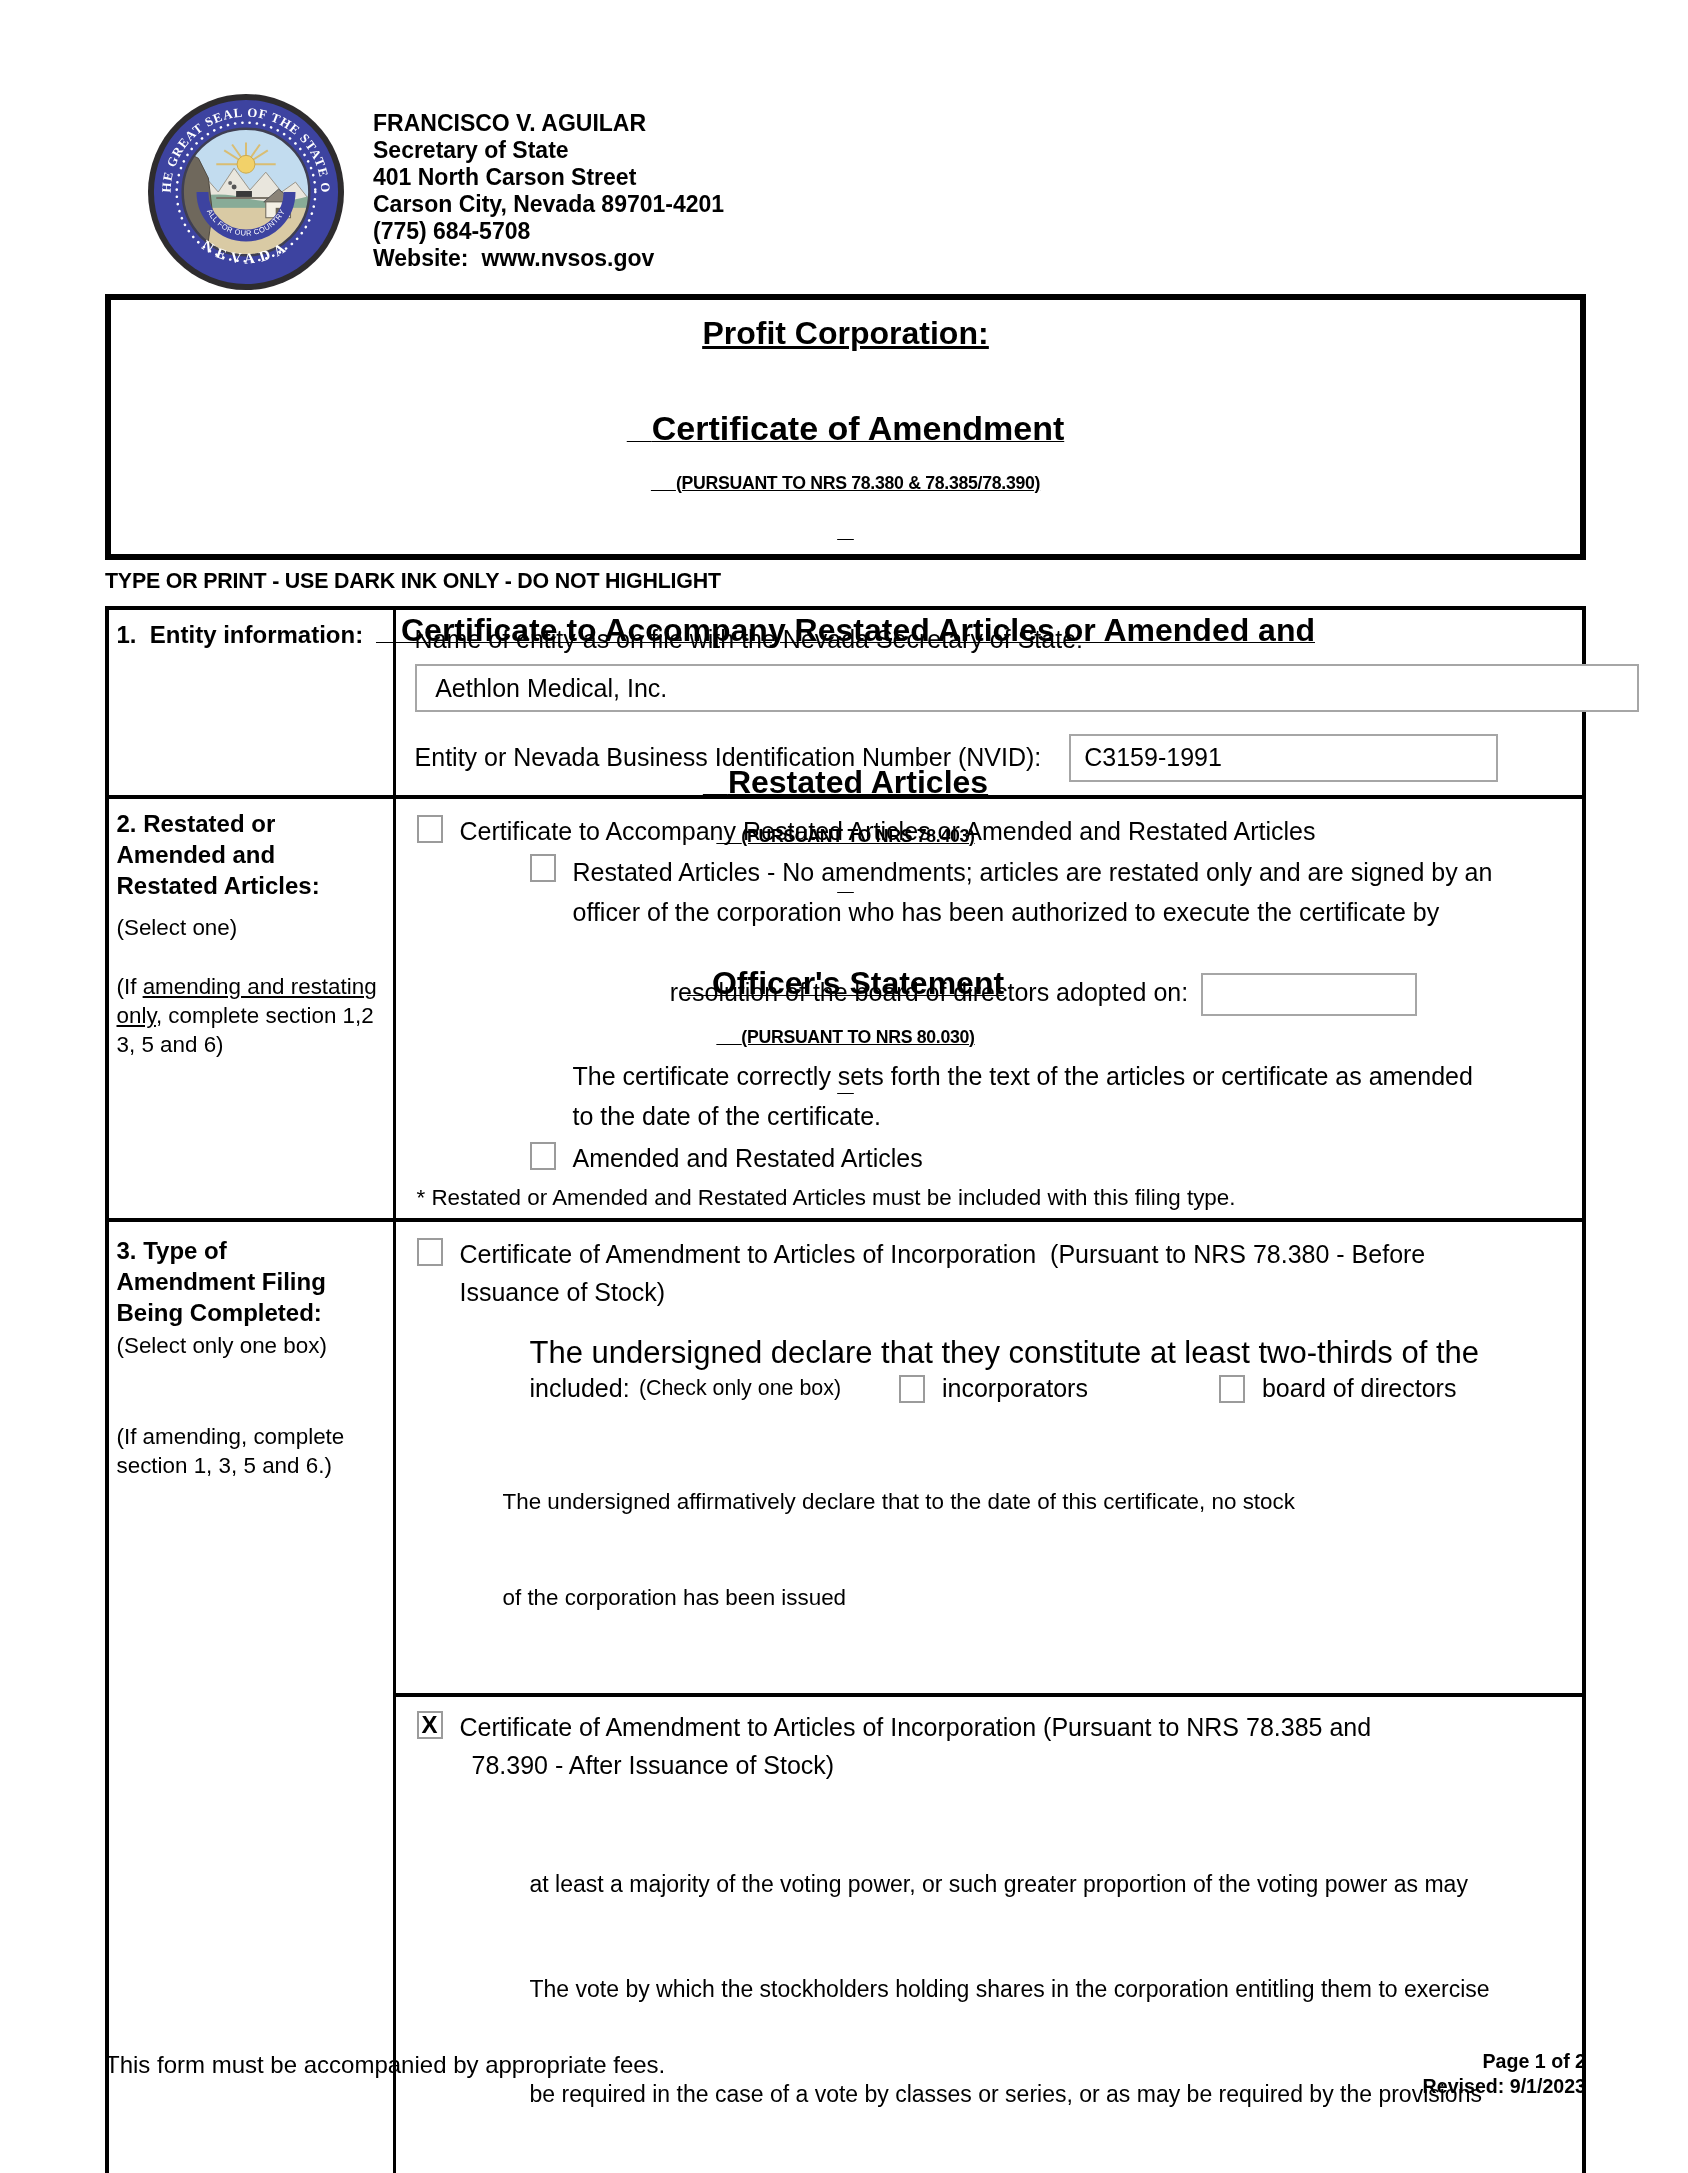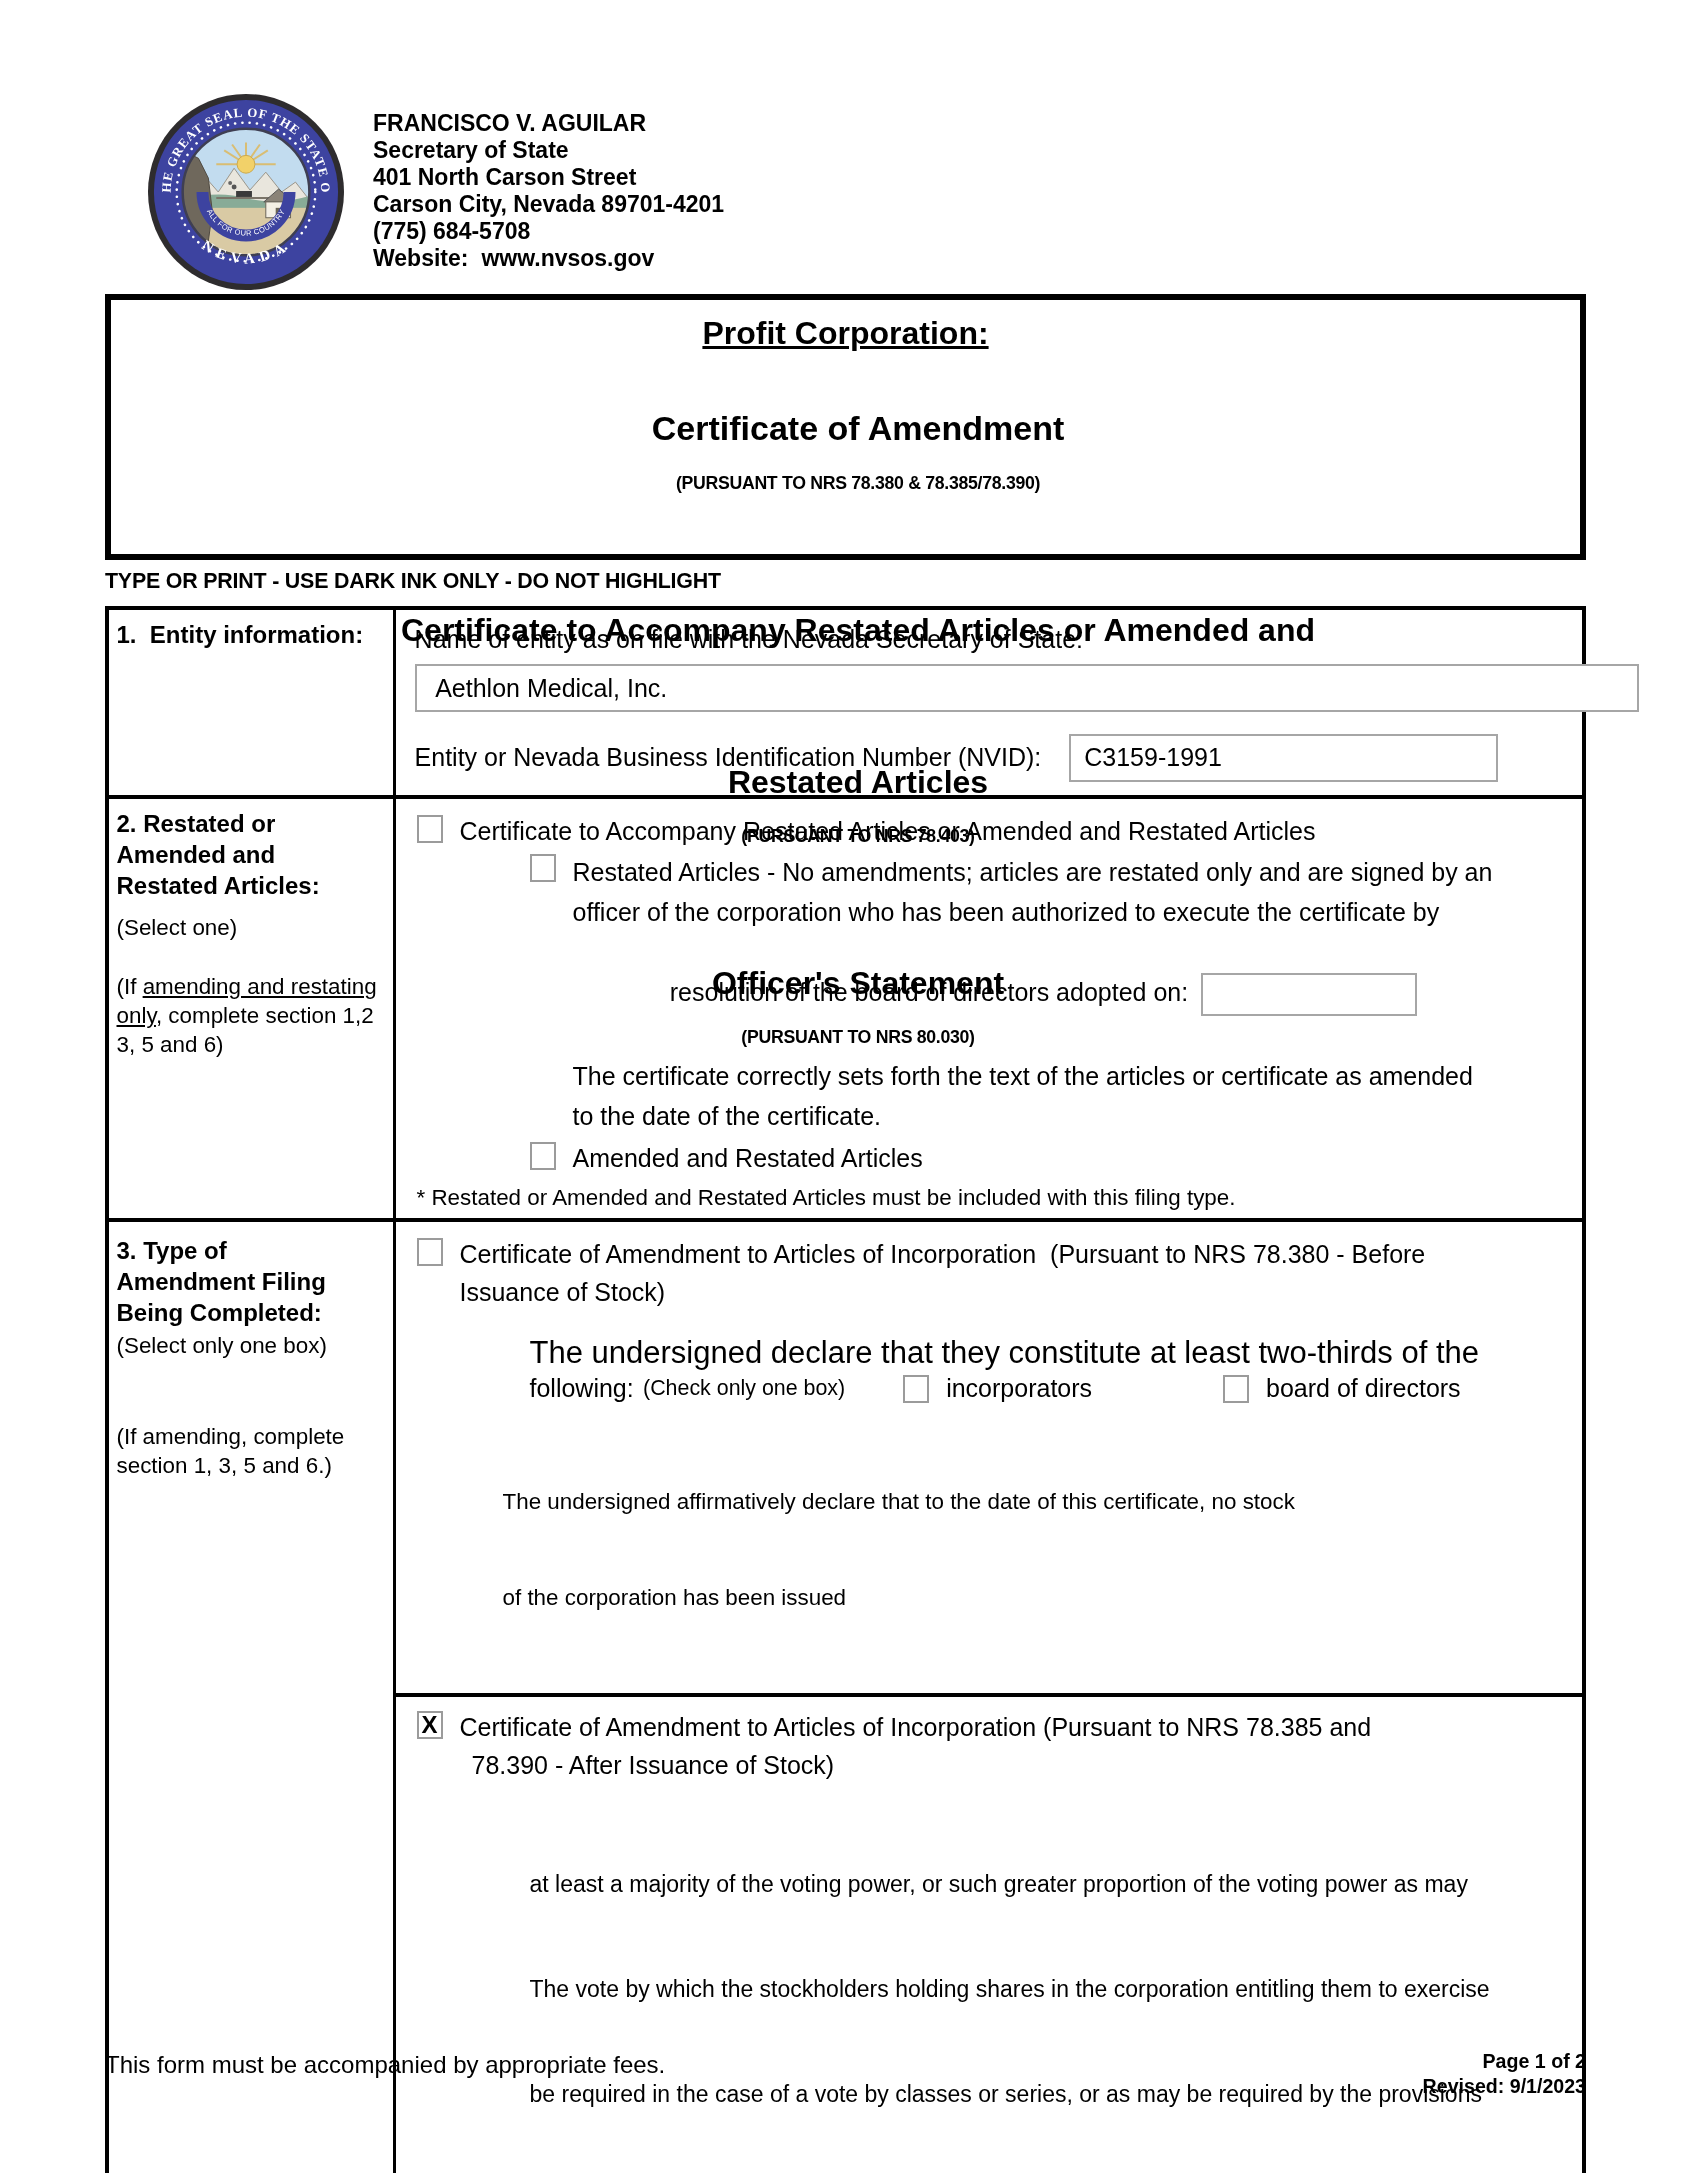--- a/index.html
+++ b/index.html
@@ -6,21 +6,21 @@
   .page{position:relative;width:1688px;height:2174px;background:#ffffff;margin:0 auto;
         font-family:"Liberation Sans",sans-serif;color:#000;overflow:hidden;}
 
   
   .seal{position:absolute;left:147px;top:93px;width:198px;height:198px;}
   .lh-text{position:absolute;left:373px;top:110px;font-weight:bold;font-size:23px;line-height:27px;}
   .lh-text .ws-label{margin-right:13px;}
 
   
   .title-box{position:absolute;left:105px;top:294px;width:1481px;height:266px;box-sizing:border-box;
-             border:6.5px solid #000;text-align:center;}
+             border:6.5px solid #000;text-align:center;text-decoration:underline;}
   .tb-heading{font-size:32px;font-weight:bold;text-decoration:underline;margin-top:12px;line-height:43px;}
   .tb-line{line-height:49px;white-space:pre;}
   .tb-main{font-size:34px;font-weight:bold;}
   .tb-main2{font-size:32px;font-weight:bold;}
   .tb-pursuant{font-size:17.7px;font-weight:bold;letter-spacing:-0.3px;}
 
   .instruction{position:absolute;left:105px;top:569px;font-size:21.4px;font-weight:bold;letter-spacing:-0.2px;}
 
   
   .form-table{position:absolute;left:105px;top:606px;width:1481px;box-sizing:border-box;border:4.7px solid #000;}
@@ -229,21 +229,21 @@
         <div class="sub sub-a">
           <div class="cb-row">
             <span class="cb"></span>
             <div style="margin-left:17px;">
               <div class="cb-label" style="margin-left:0;">Certificate of Amendment to Articles of Incorporation  (Pursuant to NRS 78.380 - Before</div>
               <div class="cb-label" style="margin-left:0;">Issuance of Stock)</div>
             </div>
           </div>
           <div class="declare">The undersigned declare that they constitute at least two-thirds of the</div>
           <div class="follow-row">
-            <span>following:</span>
+            <span>included:</span>
             <span class="follow-small">(Check only one box)</span>
             <span class="cb"></span>
             <span>incorporators</span>
             <span class="cb follow-gap"></span>
             <span>board of directors</span>
           </div>
           <div class="affirm">
             <div>The undersigned affirmatively declare that to the date of this certificate, no stock</div>
             <div>of the corporation has been issued</div>
           </div>

